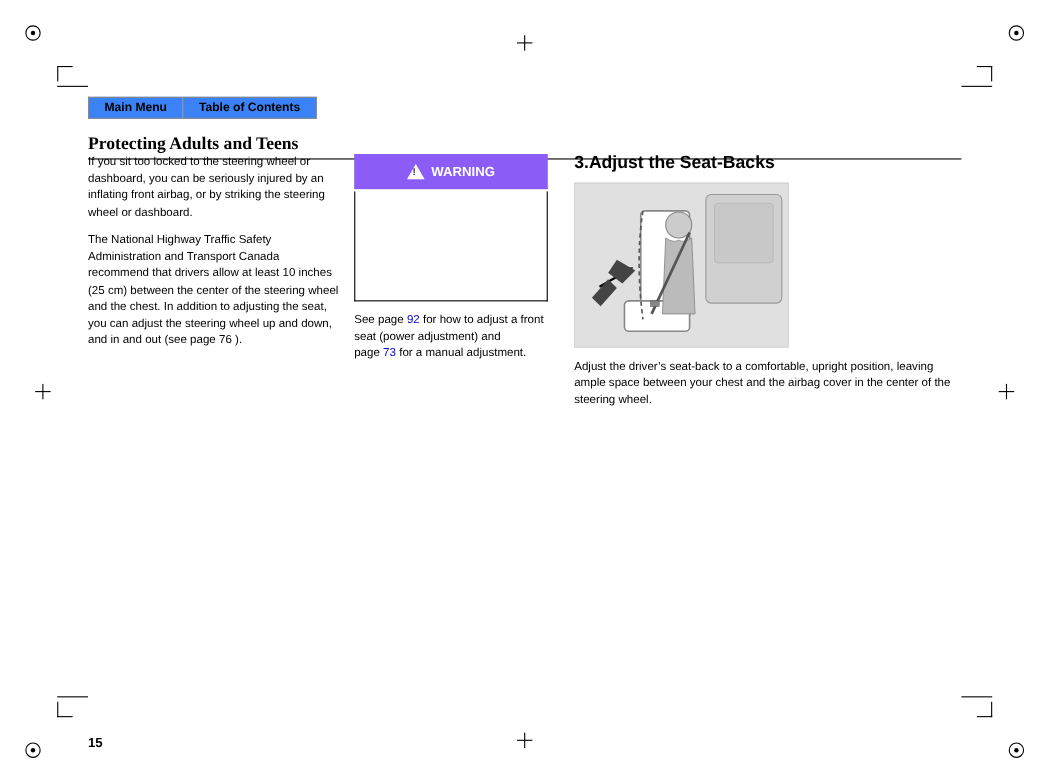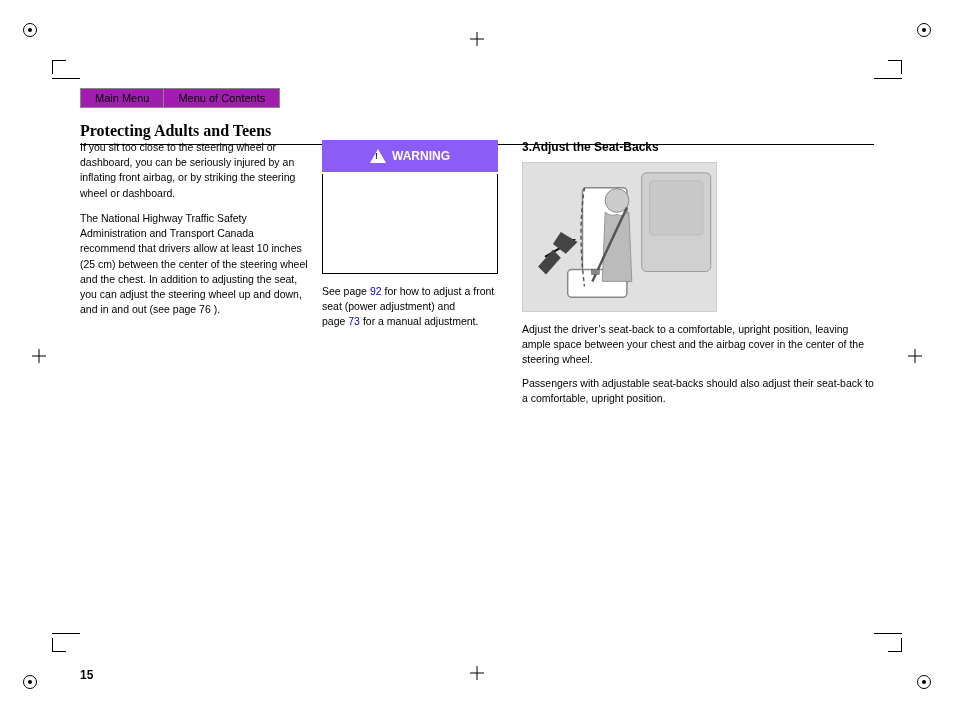--- a/index.html
+++ b/index.html
@@ -93,24 +93,25 @@
     .nav-bar {
       position: absolute;
       top: 88px;
       left: 80px;
       display: flex;
       gap: 0;
     }
     .nav-btn {
       padding: 3px 14px;
       border: 1px solid #888;
-      background: #a21caf;
+      background: #3b82f6;
       font-size: 11px;
       cursor: pointer;
       color: #000;
+      font-weight: bold;
     }
     .nav-btn:first-child {
       border-right: none;
     }
 
     
     .page-title-section {
       position: absolute;
       top: 112px;
       left: 80px;
@@ -207,21 +208,21 @@
       text-decoration: none;
     }
 
     
     .right-column {
       flex: 1;
       padding-left: 12px;
     }
 
     .section-heading {
-      font-size: 12px;
+      font-size: 16px;
       font-weight: bold;
       margin-bottom: 8px;
       font-family: Arial, Helvetica, sans-serif;
     }
 
     .seat-image {
       width: 100%;
       max-width: 195px;
       height: 150px;
       background: #e8e8e8;
@@ -307,31 +308,31 @@
 <div class="crosshair cross-left"></div>
 <div class="crosshair cross-right"></div>
 
 <div class="trim-line-top-left"></div>
 <div class="trim-line-top-right"></div>
 <div class="trim-line-bottom-left"></div>
 <div class="trim-line-bottom-right"></div>
 
 <div class="nav-bar">
   <button class="nav-btn">Main Menu</button>
-  <button class="nav-btn">Menu of Contents</button>
+  <button class="nav-btn">Table of Contents</button>
 </div>
 
 <div class="page-title-section">
   <h1 class="page-title">Protecting Adults and Teens</h1>
 </div>
 
 <div class="content-area">
 
   <div class="left-column">
-    <p>If you sit too close to the steering wheel or dashboard, you can be seriously injured by an inflating front airbag, or by striking the steering wheel or dashboard.</p>
+    <p>If you sit too locked to the steering wheel or dashboard, you can be seriously injured by an inflating front airbag, or by striking the steering wheel or dashboard.</p>
     <p>
       <span>The National Highway Traffic Safety Administration and Transport Canada recommend that drivers allow at least 10 inches (25 cm) between the center of the steering wheel and the chest. In addition to adjusting the seat, you can adjust the steering wheel up and down, and in and out (see page&nbsp;76&nbsp;).</span>
     </p>
   </div>
 
   <div class="middle-column">
     <div class="warning-box">
       <span class="warning-triangle"></span>
       <span>WARNING</span>
     </div>
@@ -377,19 +378,18 @@
         <polygon points="38,70 55,80 43,92 30,82" fill="#444"></polygon>
 
         <path d="M 62 25 Q 55 70 62 125" stroke="#555" stroke-width="1.5" stroke-dasharray="4,3" fill="none"></path>
 
         <rect x="69" y="108" width="8" height="5" fill="#888" stroke="#555" stroke-width="0.5"></rect>
       </svg>
     </div>
 
     <div class="right-text">
       <p>Adjust the driver’s seat-back to a comfortable, upright position, leaving ample space between your chest and the airbag cover in the center of the steering wheel.</p>
-      <p>Passengers with adjustable seat-backs should also adjust their seat-back to a comfortable, upright position.</p>
     </div>
   </div>
 
 </div>
 
 <div class="page-number">15</div>
 
 </body></html>

